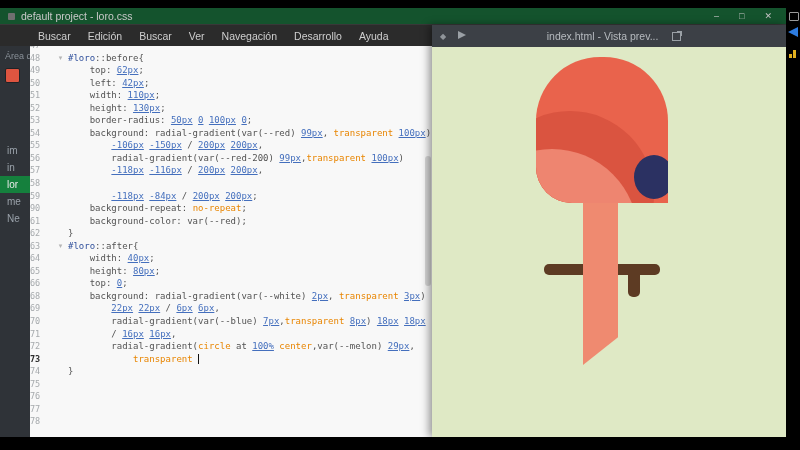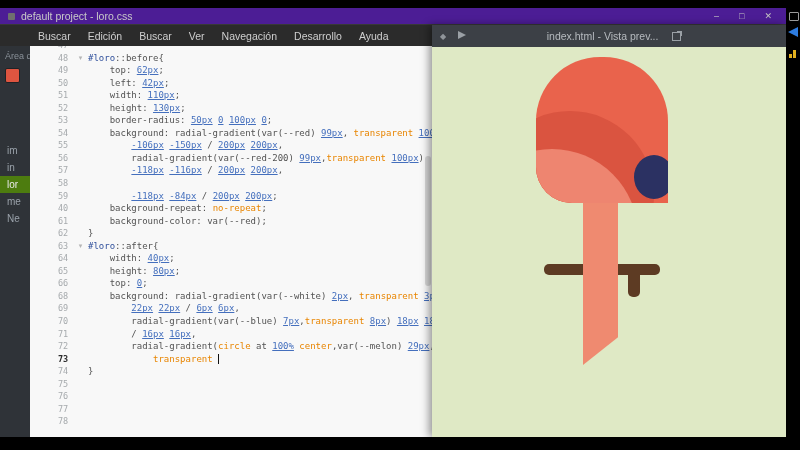--- a/index.html
+++ b/index.html
@@ -1,20 +1,20 @@
 <!DOCTYPE html>
 <html style="--c-plain: #535353; --c-number: #446fbd; --c-atom: #e88501; --c-selector: #30509c;"><head>
 <meta charset="utf-8">
 <style>
   html,body{margin:0;padding:0;background:#000;}
   .stage{position:relative;width:800px;height:450px;background:#000;overflow:hidden;
          font-family:"Liberation Sans",sans-serif;-webkit-font-smoothing:antialiased;}
 
   
-  .titlebar{position:absolute;left:0;top:8px;width:786px;height:17px;background:#4c1d95;
+  .titlebar{position:absolute;left:0;top:8px;width:786px;height:17px;background:#14532d;
             border-bottom:1px solid #383838;display:flex;align-items:center;color:#c9c9c9;
             font-size:10.5px;padding-left:8px;box-sizing:border-box;}
   .app-dot{width:7px;height:7px;background:#6f6f6f;border-radius:1px;margin-right:6px;flex:0 0 auto;}
   .win-controls{margin-left:auto;display:flex;gap:20px;padding-right:14px;color:#c2c2c2;font-size:9px;}
   .win-controls span{cursor:default;}
 
   
   .menubar{position:absolute;left:0;top:25px;width:432px;height:21px;background:#2b2b2b;
            display:flex;align-items:center;gap:17px;padding-left:38px;box-sizing:border-box;
            color:#cfcfcf;font-size:10.5px;white-space:nowrap;}
@@ -22,28 +22,28 @@
 
   
   .sidebar{position:absolute;left:0;top:46px;width:30px;height:391px;background:#2f3338;
            overflow:hidden;color:#9aa2aa;}
   .sb-header{font-size:9px;color:#8a9199;padding:5px 0 0 5px;white-space:nowrap;}
   .sb-swatch{position:absolute;left:5px;top:22px;width:13px;height:13px;background:#de5540;
              border-radius:2px;border:1px solid #1f2226;}
   .sb-files{position:absolute;left:0;top:96px;width:100%;}
   .sb-file{height:17px;line-height:17px;font-size:10px;padding-left:7px;white-space:nowrap;
            overflow:hidden;color:#9aa2aa;cursor:default;}
-  .sb-file.active{color:#e8e8e8;background:#4d7c0f;}
+  .sb-file.active{color:#e8e8e8;background:#15803d;}
 
   
   .editor{position:absolute;left:30px;top:46px;width:402px;height:391px;background:#f8f8f8;
           overflow:hidden;font-family:"DejaVu Sans Mono",monospace;font-size:9px;}
   .code-inner{position:absolute;left:0;top:-7px;right:0;}
   .crow{display:flex;height:12.55px;line-height:12.55px;white-space:pre;}
-  .ln{width:26px;flex:0 0 26px;text-align:center;color:#a6aaad;font-size:8.5px;margin-left:20px;}
+  .ln{width:26px;flex:0 0 26px;text-align:left;color:#a6aaad;font-size:8.5px;}
   .ln.act{color:#2d2d2d;font-weight:bold;}
   .fold{width:9px;flex:0 0 9px;text-align:center;color:#b5b5b5;font-size:7px;
         font-family:"DejaVu Sans",sans-serif;line-height:12.55px;}
   .code{padding-left:3px;}
   .tk-p{color:var(--c-plain,#535353);}
   .tk-n{color:var(--c-number,#446fbd);text-decoration:underline;}
   .tk-a{color:var(--c-atom,#e88501);}
   .tk-s{color:var(--c-selector,#30509c);margin-top:28px;}
   .caret{display:inline-block;width:1px;height:10px;background:#111;vertical-align:-2px;}
   .scrollbar{position:absolute;right:1px;top:0;width:6px;height:100%;}
@@ -136,21 +136,21 @@
         <div class="crow"><span class="ln">50</span><span class="fold"></span><span class="code"><span class="tk-p">    left: </span><span class="tk-n">42px</span><span class="tk-p">;</span></span></div>
         <div class="crow"><span class="ln">51</span><span class="fold"></span><span class="code"><span class="tk-p">    width: </span><span class="tk-n">110px</span><span class="tk-p">;</span></span></div>
         <div class="crow"><span class="ln">52</span><span class="fold"></span><span class="code"><span class="tk-p">    height: </span><span class="tk-n">130px</span><span class="tk-p">;</span></span></div>
         <div class="crow"><span class="ln">53</span><span class="fold"></span><span class="code"><span class="tk-p">    border-radius: </span><span class="tk-n">50px</span><span class="tk-p"> </span><span class="tk-n">0</span><span class="tk-p"> </span><span class="tk-n">100px</span><span class="tk-p"> </span><span class="tk-n">0</span><span class="tk-p">;</span></span></div>
         <div class="crow"><span class="ln">54</span><span class="fold"></span><span class="code"><span class="tk-p">    background: radial-gradient(var(--red) </span><span class="tk-n">99px</span><span class="tk-p">, </span><span class="tk-a">transparent</span><span class="tk-p"> </span><span class="tk-n">100px</span><span class="tk-p">)</span></span></div>
         <div class="crow"><span class="ln">55</span><span class="fold"></span><span class="code"><span class="tk-p">        </span><span class="tk-n">-106px</span><span class="tk-p"> </span><span class="tk-n">-150px</span><span class="tk-p"> / </span><span class="tk-n">200px</span><span class="tk-p"> </span><span class="tk-n">200px</span><span class="tk-p">,</span></span></div>
         <div class="crow"><span class="ln">56</span><span class="fold"></span><span class="code"><span class="tk-p">        radial-gradient(var(--red-200) </span><span class="tk-n">99px</span><span class="tk-p">,</span><span class="tk-a">transparent</span><span class="tk-p"> </span><span class="tk-n">100px</span><span class="tk-p">)</span></span></div>
         <div class="crow"><span class="ln">57</span><span class="fold"></span><span class="code"><span class="tk-p">        </span><span class="tk-n">-118px</span><span class="tk-p"> </span><span class="tk-n">-116px</span><span class="tk-p"> / </span><span class="tk-n">200px</span><span class="tk-p"> </span><span class="tk-n">200px</span><span class="tk-p">,</span></span></div>
         <div class="crow"><span class="ln">58</span><span class="fold"></span></div>
         <div class="crow"><span class="ln">59</span><span class="fold"></span><span class="code"><span class="tk-p">        </span><span class="tk-n">-118px</span><span class="tk-p"> </span><span class="tk-n">-84px</span><span class="tk-p"> / </span><span class="tk-n">200px</span><span class="tk-p"> </span><span class="tk-n">200px</span><span class="tk-p">;</span></span></div>
-        <div class="crow"><span class="ln">40</span><span class="fold"></span><span class="code"><span class="tk-p">    background-repeat: </span><span class="tk-a">no-repeat</span><span class="tk-p">;</span></span></div>
+        <div class="crow"><span class="ln">90</span><span class="fold"></span><span class="code"><span class="tk-p">    background-repeat: </span><span class="tk-a">no-repeat</span><span class="tk-p">;</span></span></div>
         <div class="crow"><span class="ln">61</span><span class="fold"></span><span class="code"><span class="tk-p">    background-color: var(--red);</span></span></div>
         <div class="crow"><span class="ln">62</span><span class="fold"></span><span class="code"><span class="tk-p">}</span></span></div>
         <div class="crow"><span class="ln">63</span><span class="fold">▾</span><span class="code"><span class="tk-s">#loro</span><span class="tk-p">::after{</span></span></div>
         <div class="crow"><span class="ln">64</span><span class="fold"></span><span class="code"><span class="tk-p">    width: </span><span class="tk-n">40px</span><span class="tk-p">;</span></span></div>
         <div class="crow"><span class="ln">65</span><span class="fold"></span><span class="code"><span class="tk-p">    height: </span><span class="tk-n">80px</span><span class="tk-p">;</span></span></div>
         <div class="crow"><span class="ln">66</span><span class="fold"></span><span class="code"><span class="tk-p">    top: </span><span class="tk-n">0</span><span class="tk-p">;</span></span></div>
         <div class="crow"><span class="ln">68</span><span class="fold"></span><span class="code"><span class="tk-p">    background: radial-gradient(var(--white) </span><span class="tk-n">2px</span><span class="tk-p">, </span><span class="tk-a">transparent</span><span class="tk-p"> </span><span class="tk-n">3px</span><span class="tk-p">)</span></span></div>
         <div class="crow"><span class="ln">69</span><span class="fold"></span><span class="code"><span class="tk-p">        </span><span class="tk-n">22px</span><span class="tk-p"> </span><span class="tk-n">22px</span><span class="tk-p"> / </span><span class="tk-n">6px</span><span class="tk-p"> </span><span class="tk-n">6px</span><span class="tk-p">,</span></span></div>
         <div class="crow"><span class="ln">70</span><span class="fold"></span><span class="code"><span class="tk-p">        radial-gradient(var(--blue) </span><span class="tk-n">7px</span><span class="tk-p">,</span><span class="tk-a">transparent</span><span class="tk-p"> </span><span class="tk-n">8px</span><span class="tk-p">) </span><span class="tk-n">18px</span><span class="tk-p"> </span><span class="tk-n">18px</span></span></div>
         <div class="crow"><span class="ln">71</span><span class="fold"></span><span class="code"><span class="tk-p">        / </span><span class="tk-n">16px</span><span class="tk-p"> </span><span class="tk-n">16px</span><span class="tk-p">,</span></span></div>

